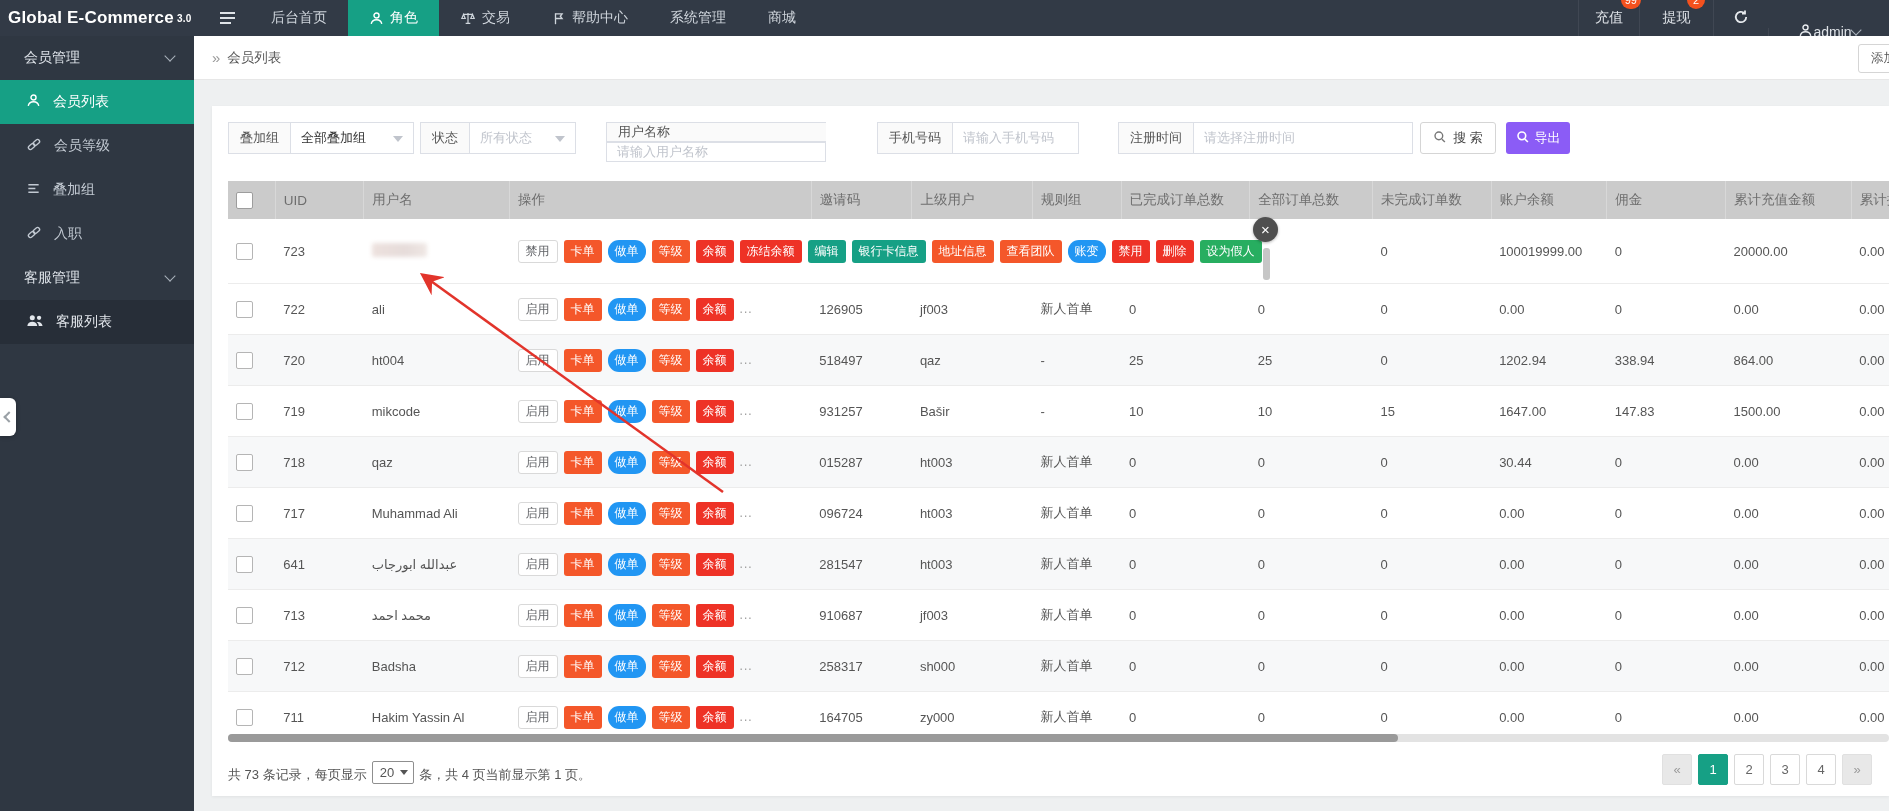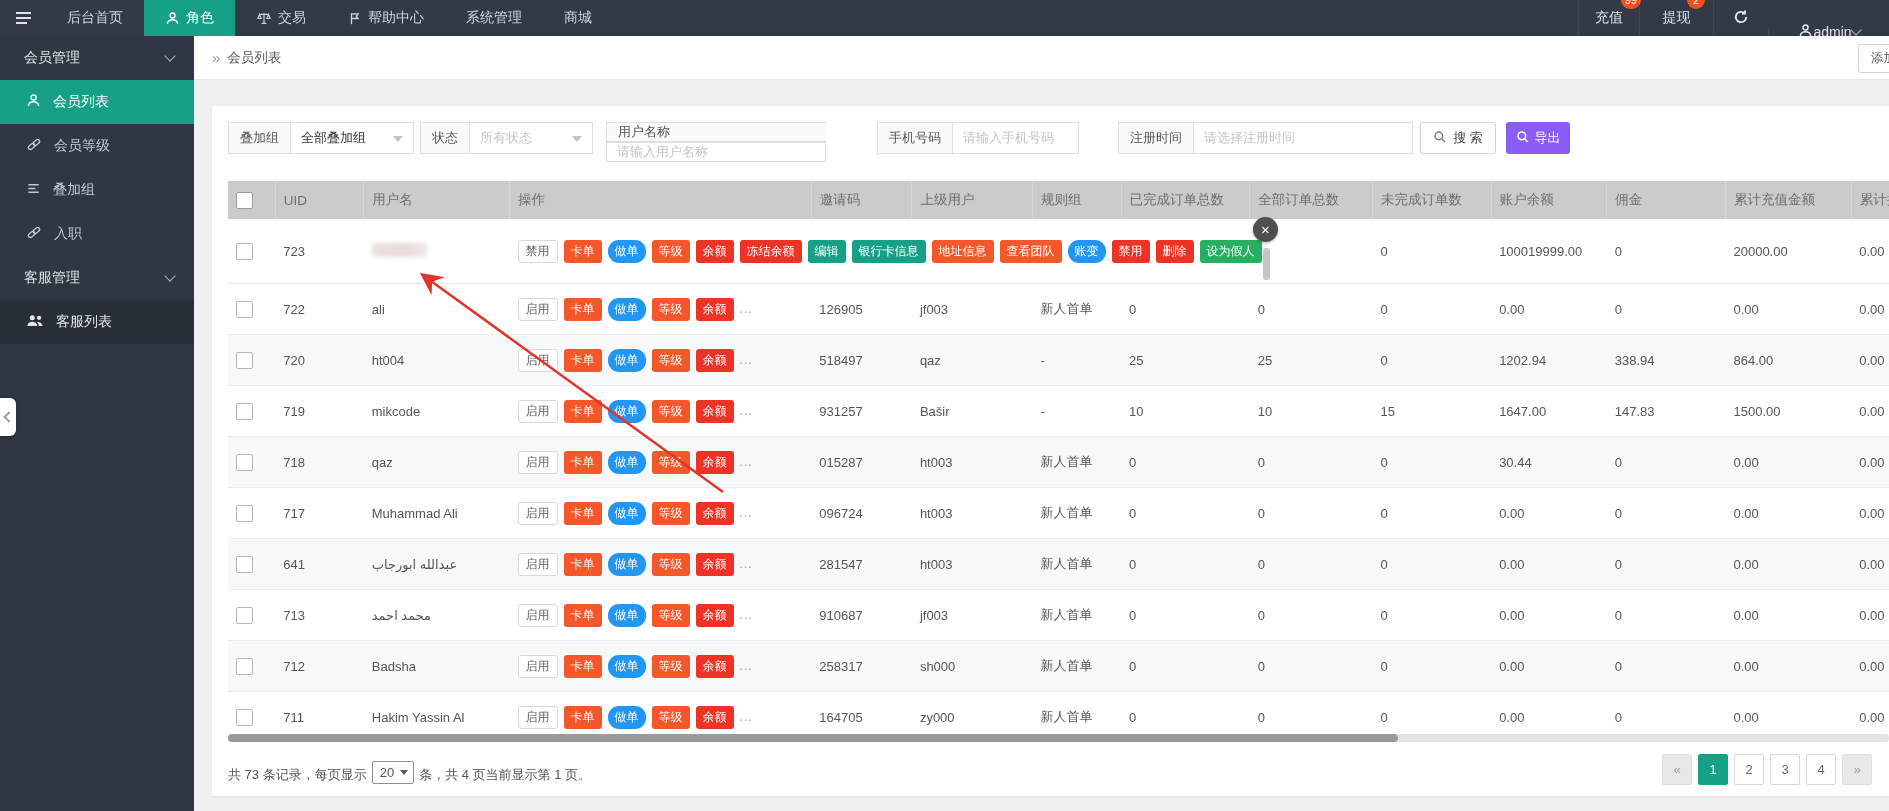--- a/index.html
+++ b/index.html
@@ -88,20 +88,24 @@
   .page-box{min-width:30px;height:31px;display:flex;align-items:center;justify-content:center;border:1px solid #d9d9d9;background:#fff;color:#666;font-size:13px;border-radius:2px;cursor:pointer;box-sizing:border-box;padding:0 4px;}
   .page-box.navpg{background:#e8e8e8;color:#9b9b9b;border-color:#e0e0e0;}
   .page-box.active{background:#16a085;border-color:#16a085;color:#fff;}
   
   .anno{position:absolute;left:0;top:0;width:1889px;height:811px;z-index:50;pointer-events:none;}
 </style>
 </head>
 <body>
 
 <div class="navbar">
+  <div class="logo">
+    <span>Global E-Commerce</span>
+    <sup>3.0</sup>
+  </div>
   <div class="hamburger">
       <span></span>
     </div>
   <div id="nav-menu">
       <div class="nav-item">
         <span>后台首页</span>
       </div>
       <div class="nav-item active">
         <span>
           <svg width="15" height="15" viewBox="0 0 16 16" fill="none" stroke="currentColor" stroke-width="1.5">
@@ -234,21 +238,21 @@
 
   <div class="fgroup" style="left:16px;">
     <div class="addon">叠加组</div>
     <div class="fsel" style="width:124px;">
       <span class="val">全部叠加组</span>
       <span class="caret"></span>
     </div>
   </div>
   <div class="fgroup" style="left:208px;">
     <div class="addon">状态</div>
-    <div class="fsel" style="width:124px;">
+    <div class="fsel" style="width:107px;">
       <span class="val ph">所有状态</span>
       <span class="caret"></span>
     </div>
   </div>
   <div class="fgroup" style="left:394px;flex-direction:column;">
     <div class="addon">用户名称</div>
     <div class="finp" style="width:220px;">
       <span class="ph">请输入用户名称</span>
     </div>
   </div>

